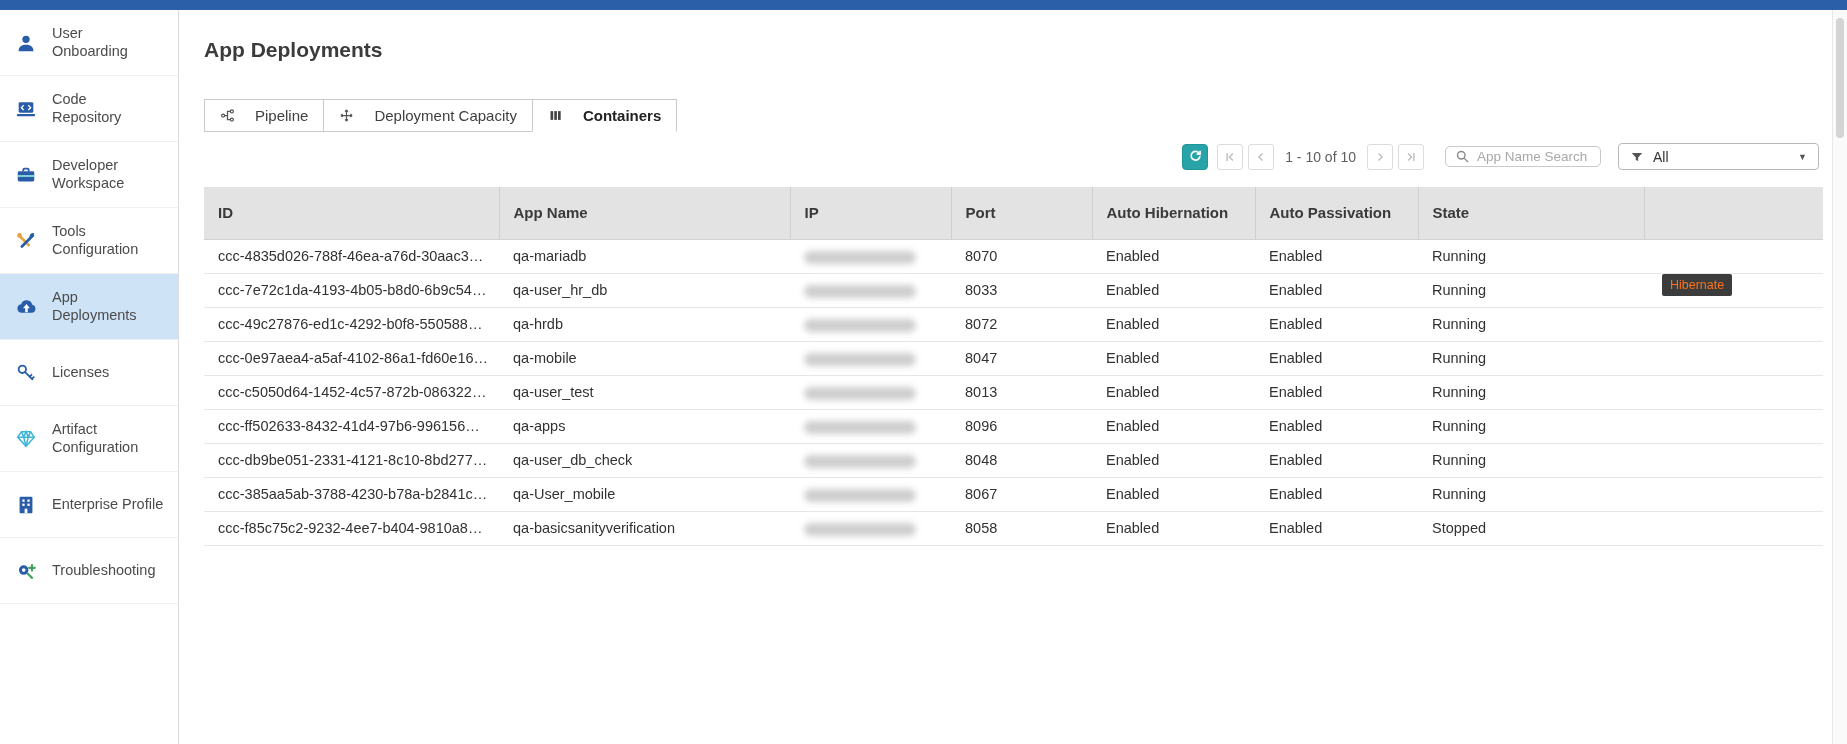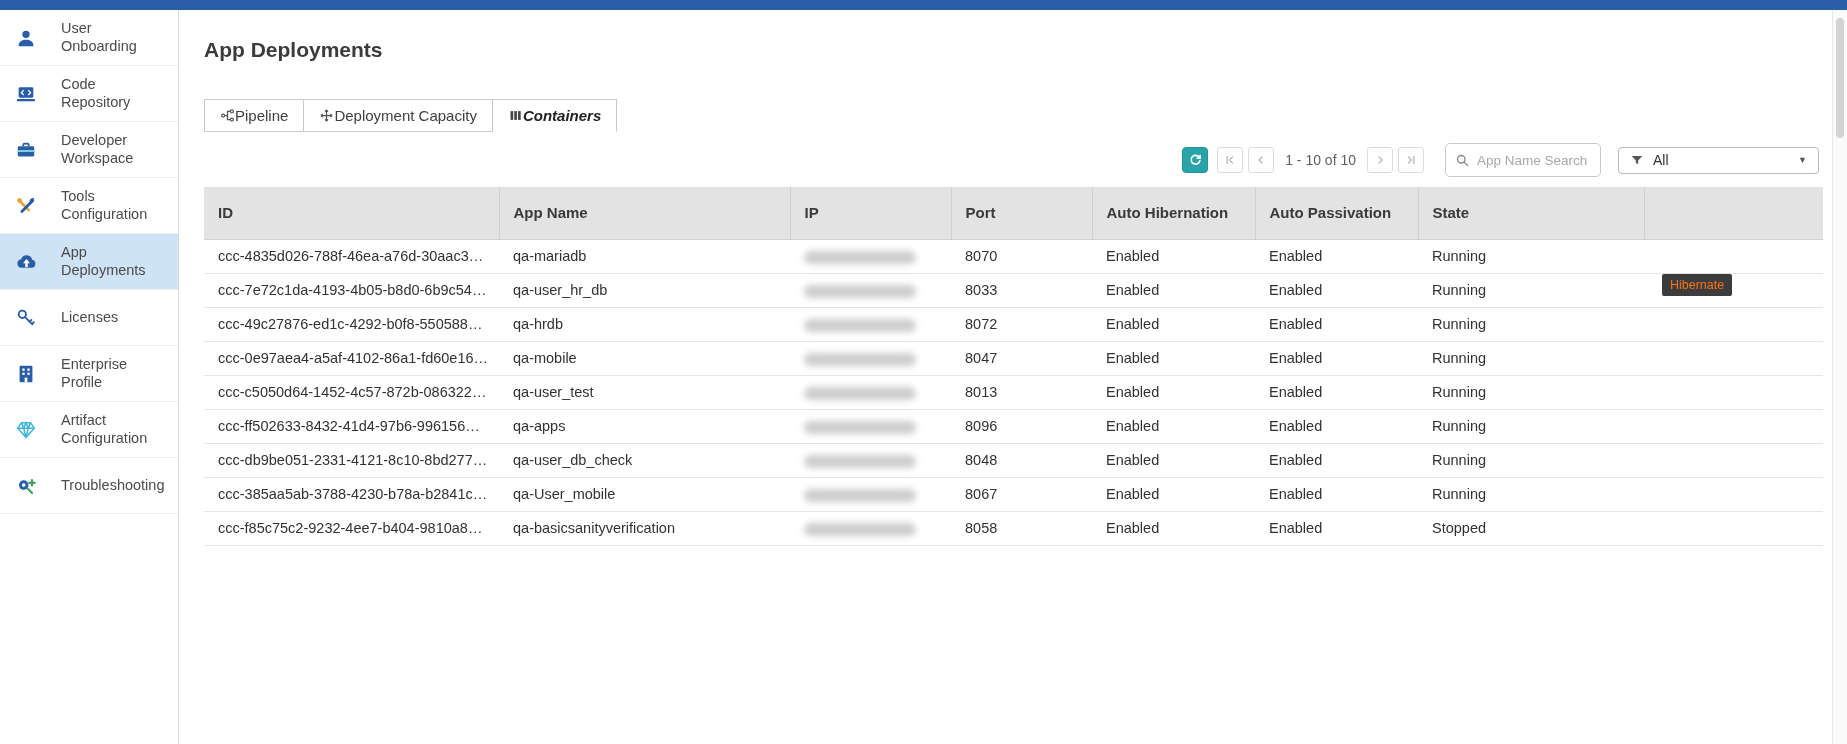--- a/index.html
+++ b/index.html
@@ -3,47 +3,47 @@
 <meta charset="utf-8">
 <style>
   * { margin:0; padding:0; box-sizing:border-box; }
   html,body { width:1847px; height:744px; overflow:hidden; background:#fff;
               font-family:"Liberation Sans", sans-serif; }
   .topbar { position:absolute; left:0; top:0; width:1847px; height:10px; background:#2b5fa8; }
 
   
   .sidebar { position:absolute; left:0; top:10px; width:179px; height:734px;
              background:#fff; border-right:1px solid #dcdcdc; }
-  .side-item { display:flex; align-items:center; gap:23px; height:56px;
+  .side-item { display:flex; align-items:center; gap:14px; height:66px;
                padding:0 8px 0 14px; border-bottom:1px solid #f0f0f0; cursor:pointer; background:#fff; }
   .side-item.selected { background:#cfe3f6; }
   .side-icon { width:24px; flex:0 0 24px; display:flex; align-items:center; justify-content:center; }
   .side-label { font-size:14.5px; color:#4b4b4b; line-height:1.22; max-width:96px; }
   [data-name="sidebar-item-enterprise-profile"] .side-label { max-width:130px; }
 
   
   .main { position:absolute; left:180px; top:10px; width:1667px; height:734px; background:#fff; }
   .page-title { position:absolute; left:24px; top:28px; font-size:21px; font-weight:700; color:#3b3b3b; }
 
   .tabbar { position:absolute; left:24px; top:89px; display:flex; }
-  .tab { display:flex; align-items:center; gap:0; height:33px; padding:0 15px;
+  .tab { display:flex; align-items:center; gap:20px; height:33px; padding:0 15px;
          border:1px solid #c9c9c9; border-right:none; background:#fff;
          font-size:15px; color:#3f3f3f; cursor:pointer; white-space:nowrap; }
   .tab:last-child { border-right:1px solid #c9c9c9; }
-  .tab.active { font-weight:700; color:#222; border-bottom-color:#fff;font-style:italic; }
+  .tab.active { font-weight:700; color:#222; border-bottom-color:#fff; }
   .tab-icon { display:flex; align-items:center; }
 
   
   .toolbar { position:absolute; top:133px; right:28px; display:flex; align-items:center; }
   .refresh-btn { width:26px; height:26px; border-radius:4px; background:#28a3a8; border:1px solid #1f969b;
                  display:flex; align-items:center; justify-content:center; cursor:pointer; margin-right:9px; }
   .pg-btn { width:26px; height:26px; border:1px solid #dcdcdc; border-radius:3px; background:#fff;
             display:flex; align-items:center; justify-content:center; margin-right:5px; cursor:default; }
   .pg-text { font-size:14px; color:#5f5f5f; margin:0 11px 0 6px; white-space:nowrap; }
-  .searchbox { display:flex; align-items:center; gap:7px; height:34px; width:156px;
+  .searchbox { display:flex; align-items:center; gap:7px; height:21px; width:156px;
                border:1px solid #c9c9c9; border-radius:5px; padding:0 9px; margin-left:16px; background:#fff; }
   .searchbox input { border:none; outline:none; width:100%; font-size:13.5px; color:#333; background:transparent;
                      font-family:"Liberation Sans", sans-serif; }
   .searchbox input::placeholder { color:#a8a8a8; }
   .filter-select { display:flex; align-items:center; gap:9px; height:27px; width:201px;
                    border:1px solid #b9b9b9; border-radius:4px; padding:12px 11px; margin-left:17px;
                    font-size:14px; color:#333; background:#fff; cursor:pointer; }
   .filter-caret { margin-left:auto; color:#555; font-size:9px; }
 
   
@@ -126,43 +126,43 @@
     </div>
     <div class="side-item" data-name="sidebar-item-licenses">
       <span class="side-icon" data-name="key-icon">
         <svg viewBox="0 0 24 24" width="22" height="22" fill="none" stroke="#2a5da8" stroke-width="2">
           <circle cx="8" cy="8" r="4"></circle>
           <path d="M11 11l8.5 8.5M16 16l2.5-2.5M18.5 18.5L21 16"></path>
         </svg>
       </span>
       <span class="side-label" data-name="sidebar-item-label">Licenses</span>
     </div>
+    <div class="side-item" data-name="sidebar-item-artifact-configuration">
+      <span class="side-icon" data-name="gem-icon">
+        <svg viewBox="0 0 24 24" width="22" height="22" fill="none" stroke="#3fb6d8" stroke-width="1.7">
+          <path d="M7 4h10l4 6-9 10L3 10z"></path>
+          <path d="M3 10h18M9.5 10L12 20l2.5-10M7 4l2.5 6L12 4l2.5 6L17 4"></path>
+        </svg>
+      </span>
+      <span class="side-label" data-name="sidebar-item-label">Artifact Configuration</span>
+    </div>
     <div class="side-item" data-name="sidebar-item-enterprise-profile">
       <span class="side-icon" data-name="building-icon">
         <svg viewBox="0 0 24 24" width="22" height="22">
           <rect x="5" y="3" width="14" height="18" rx="1" fill="#2a5da8"></rect>
           <g fill="#fff">
             <rect x="8" y="6" width="2.5" height="2.5"></rect>
             <rect x="13.5" y="6" width="2.5" height="2.5"></rect>
             <rect x="8" y="10.5" width="2.5" height="2.5"></rect>
             <rect x="13.5" y="10.5" width="2.5" height="2.5"></rect>
             <rect x="10.5" y="16" width="3" height="5"></rect>
           </g>
         </svg>
       </span>
       <span class="side-label" data-name="sidebar-item-label">Enterprise Profile</span>
-    </div>
-    <div class="side-item" data-name="sidebar-item-artifact-configuration">
-      <span class="side-icon" data-name="gem-icon">
-        <svg viewBox="0 0 24 24" width="22" height="22" fill="none" stroke="#3fb6d8" stroke-width="1.7">
-          <path d="M7 4h10l4 6-9 10L3 10z"></path>
-          <path d="M3 10h18M9.5 10L12 20l2.5-10M7 4l2.5 6L12 4l2.5 6L17 4"></path>
-        </svg>
-      </span>
-      <span class="side-label" data-name="sidebar-item-label">Artifact Configuration</span>
     </div>
     <div class="side-item" data-name="sidebar-item-troubleshooting">
       <span class="side-icon" data-name="support-icon">
         <svg viewBox="0 0 24 24" width="22" height="22">
           <circle cx="9.5" cy="11" r="5.2" fill="#2a5da8"></circle>
           <circle cx="9.5" cy="11" r="2" fill="#fff"></circle>
           <path d="M14 15l4.5 4.5M15.5 8.5h6M18.5 5.5v6" stroke="#44a25f" stroke-width="2.4" stroke-linecap="round" fill="none"></path>
         </svg>
       </span>
       <span class="side-label" data-name="sidebar-item-label">Troubleshooting</span>

